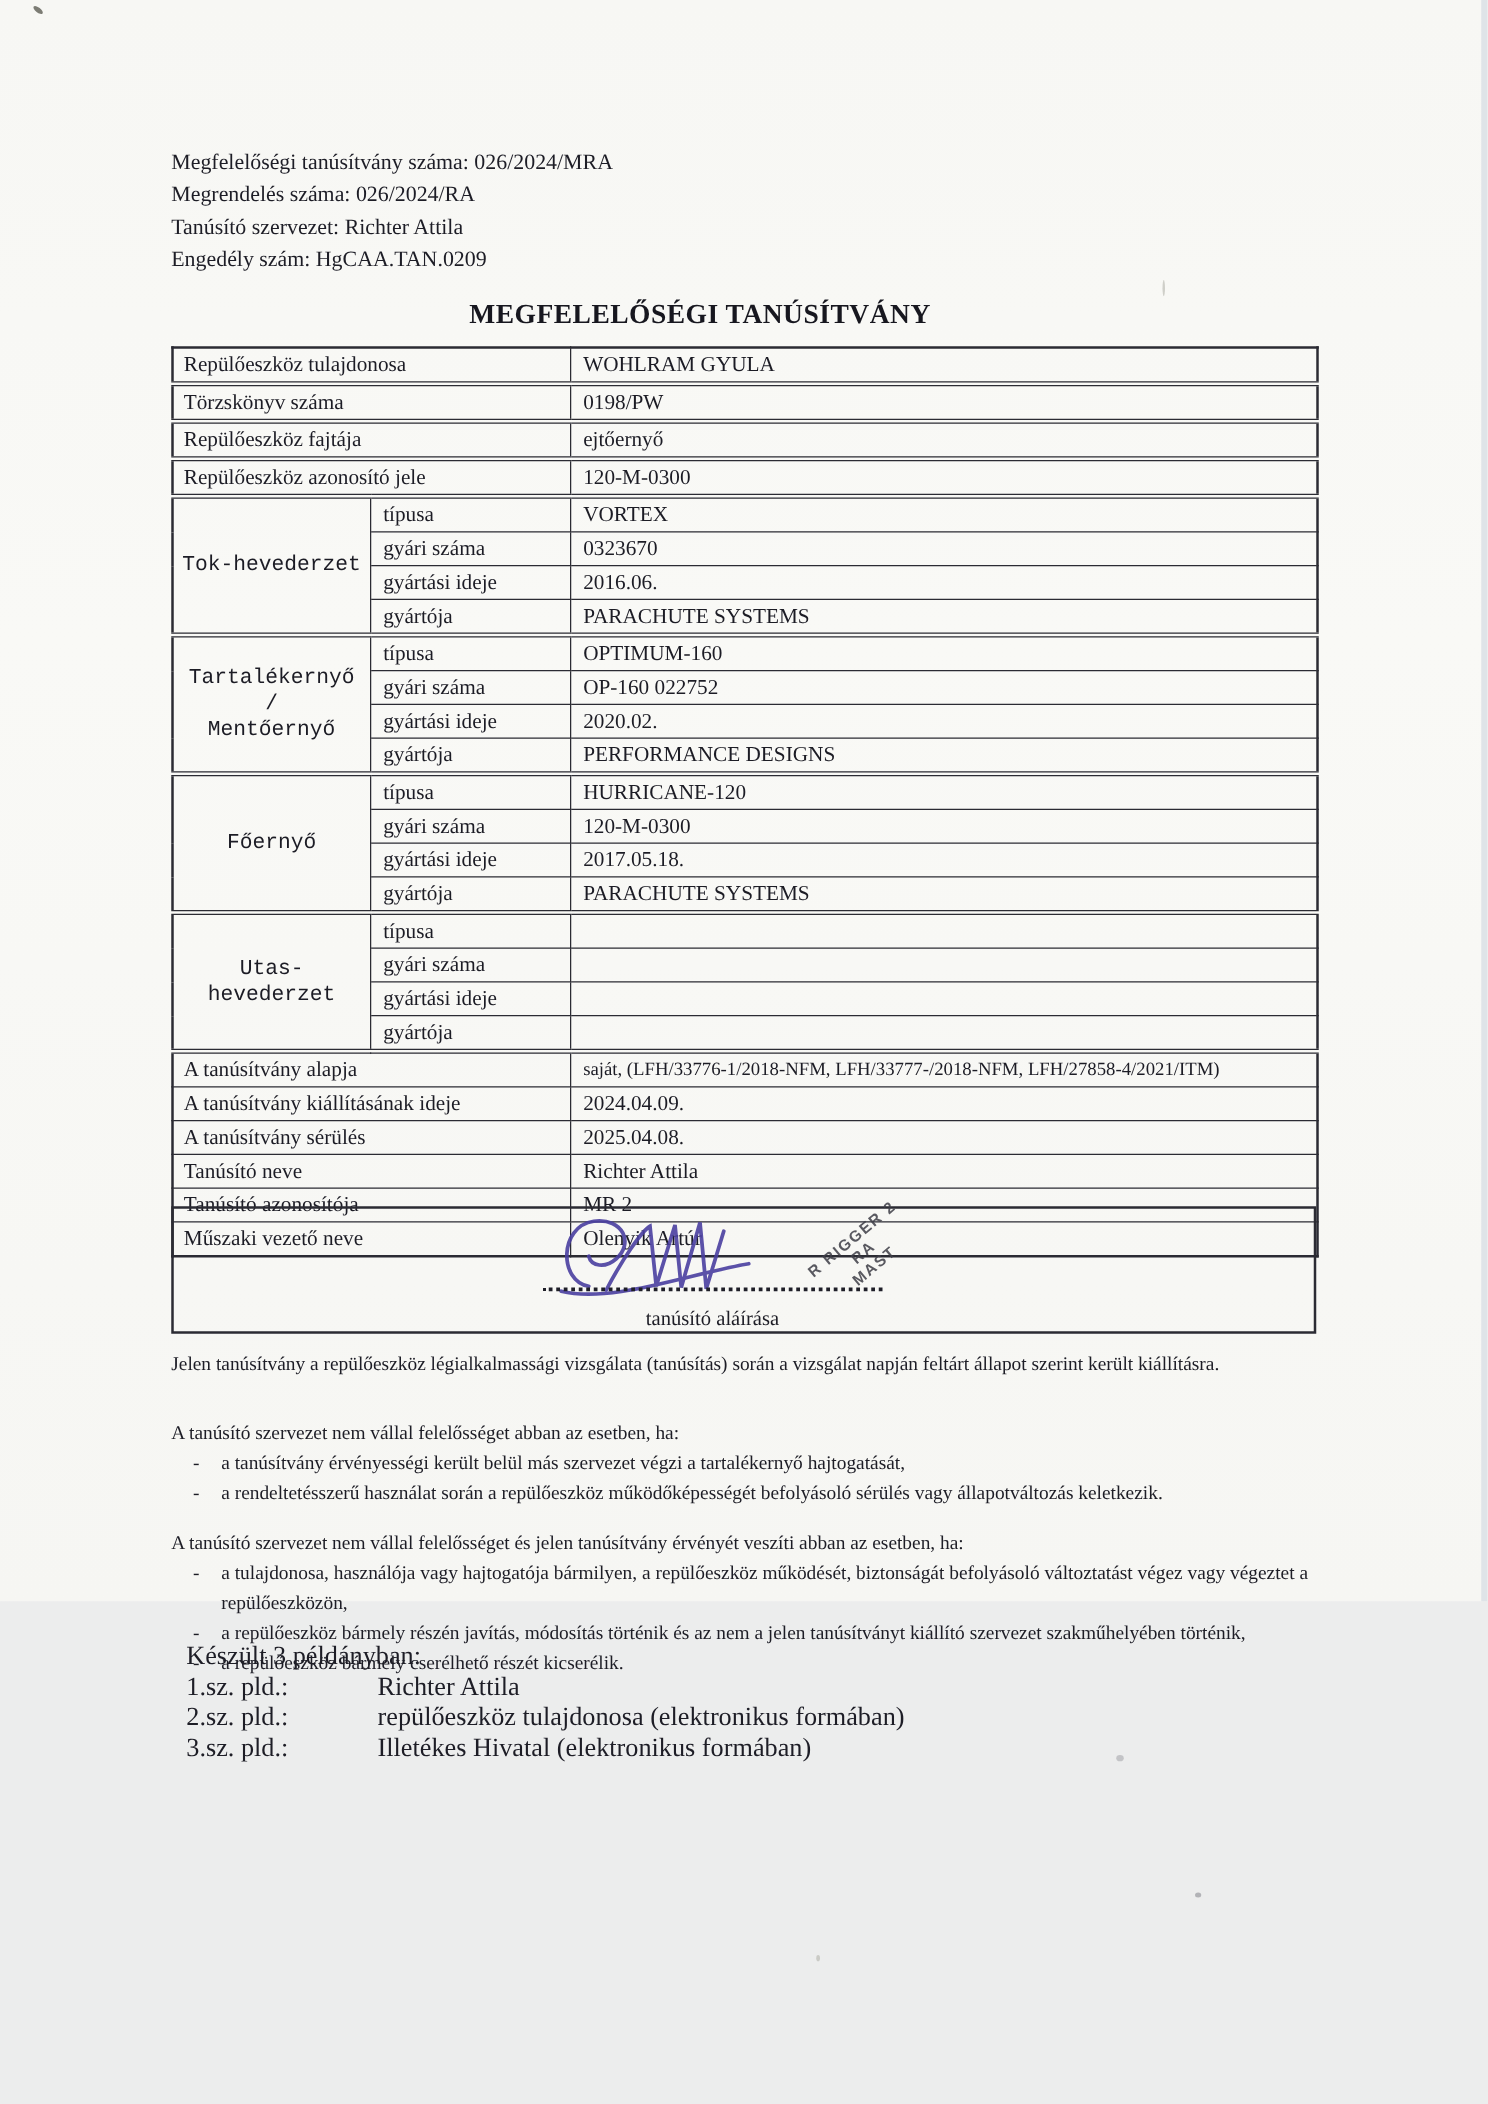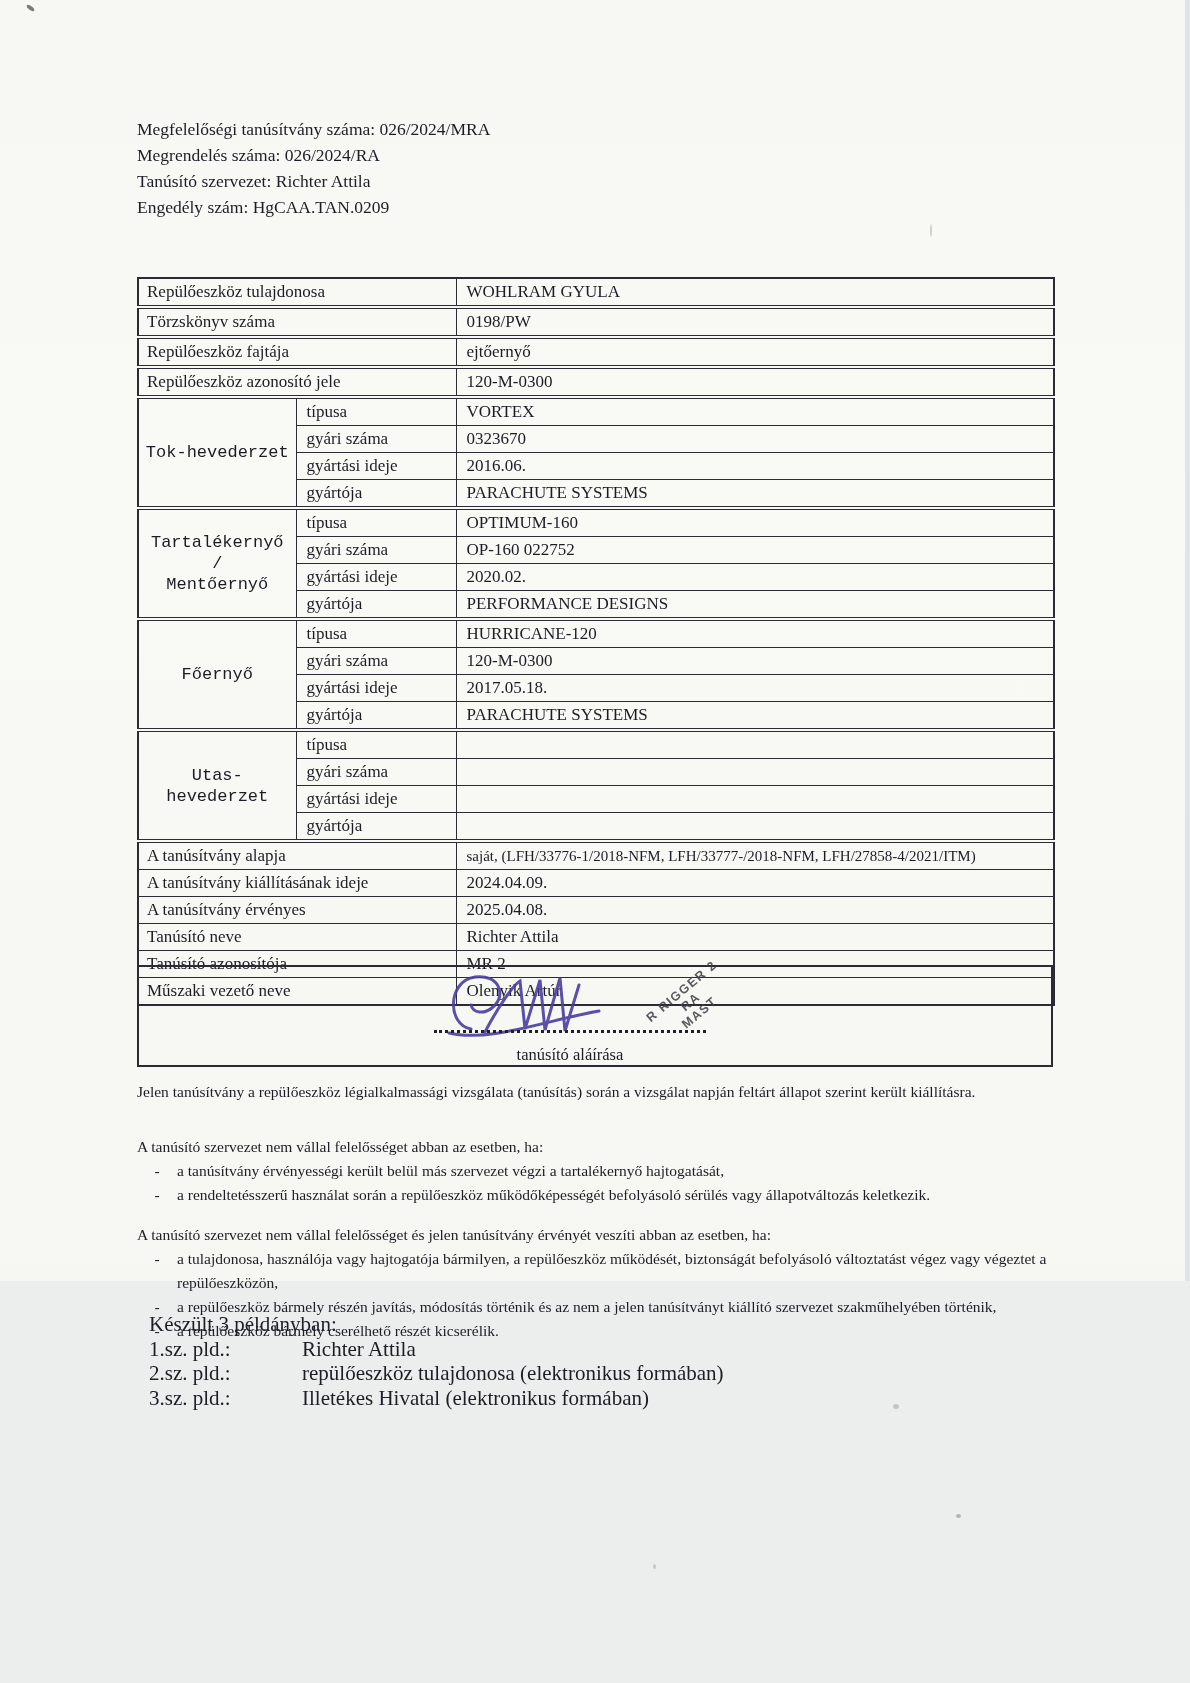--- a/index.html
+++ b/index.html
@@ -79,20 +79,21 @@
   <div class="speck" style="left:956px;top:1514px;width:5px;height:4px;background:#9a9aa0;opacity:.7;"></div>
   <div class="speck" style="left:653px;top:1564px;width:3px;height:5px;background:#bcbcb5;opacity:.7;"></div>
 
   <div class="header-block">
     <div>Megfelelőségi tanúsítvány száma: 026/2024/MRA</div>
     <div>Megrendelés száma: 026/2024/RA</div>
     <div>Tanúsító szervezet: Richter Attila</div>
     <div>Engedély szám: HgCAA.TAN.0209</div>
   </div>
 
+  <div class="title">MEGFELELŐSÉGI TANÚSÍTVÁNY</div>
 
   <table class="cert">
     <colgroup>
         <col style="width:158px">
         <col style="width:160px">
         <col style="width:598px">
       </colgroup>
     <tbody>
       <tr>
         <td colspan="2">Repülőeszköz tulajdonosa</td>
@@ -187,21 +188,21 @@
 
       <tr class="dsep">
         <td colspan="2">A tanúsítvány alapja</td>
         <td class="val small">saját, (LFH/33776-1/2018-NFM, LFH/33777-/2018-NFM, LFH/27858-4/2021/ITM)</td>
       </tr>
       <tr>
         <td colspan="2">A tanúsítvány kiállításának ideje</td>
         <td class="val">2024.04.09.</td>
       </tr>
       <tr>
-        <td colspan="2">A tanúsítvány érvényes</td>
+        <td colspan="2">A tanúsítvány sérülés</td>
         <td class="val">2025.04.08.</td>
       </tr>
       <tr>
         <td colspan="2">Tanúsító neve</td>
         <td class="val">Richter Attila</td>
       </tr>
       <tr>
         <td colspan="2">Tanúsító azonosítója</td>
         <td class="val">MR 2</td>
       </tr>

